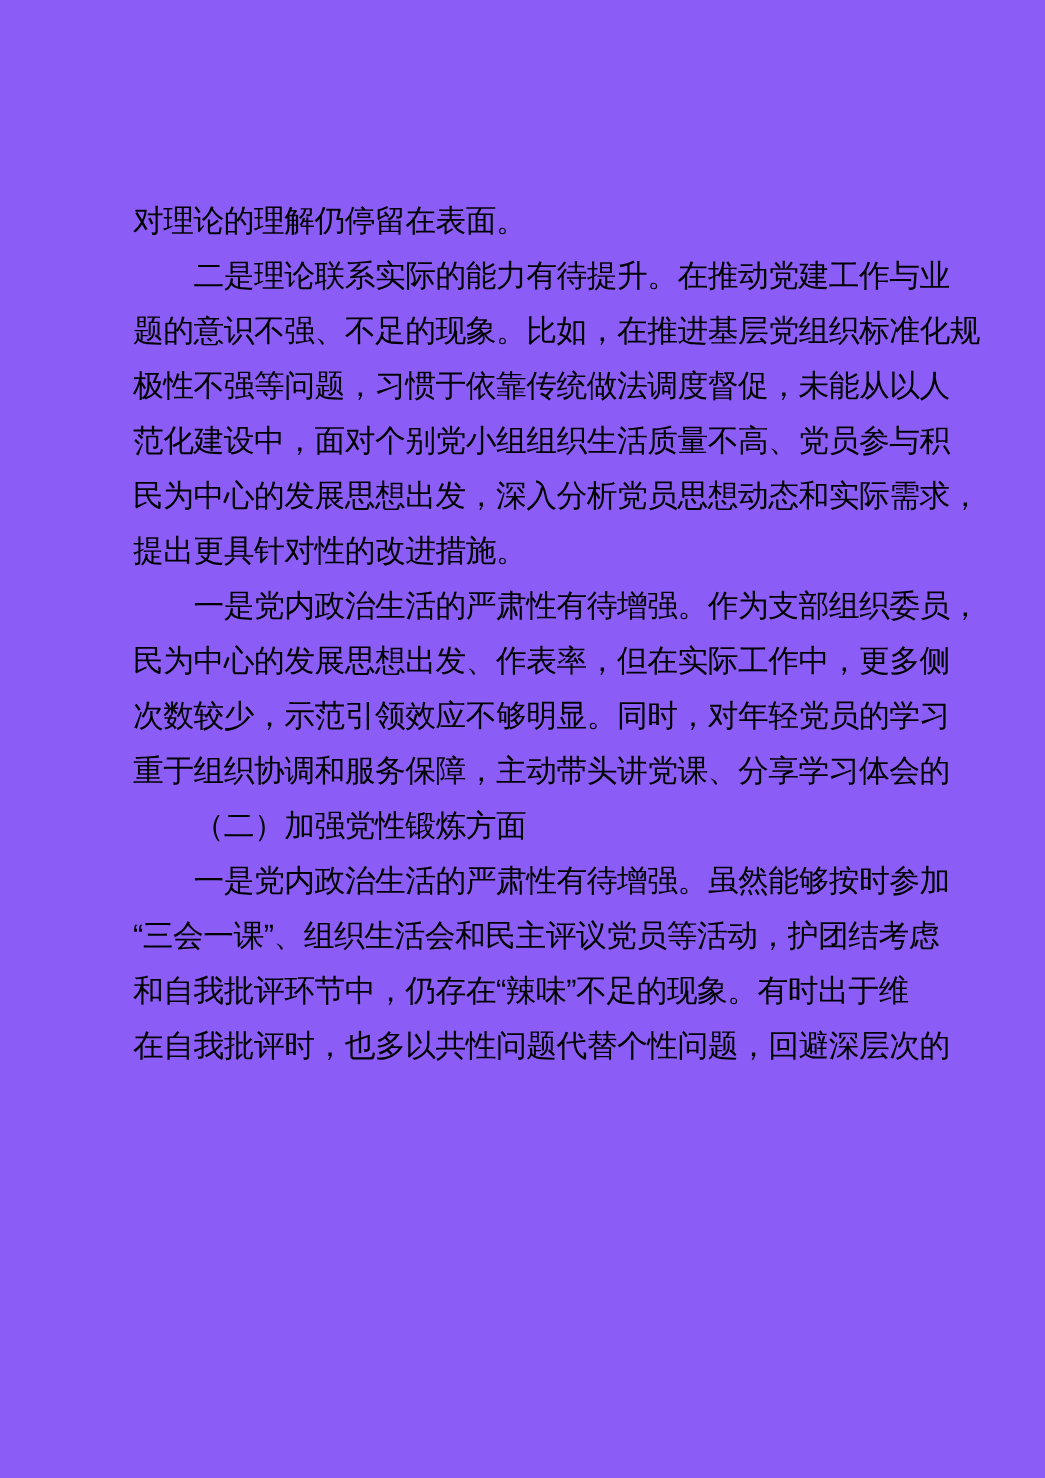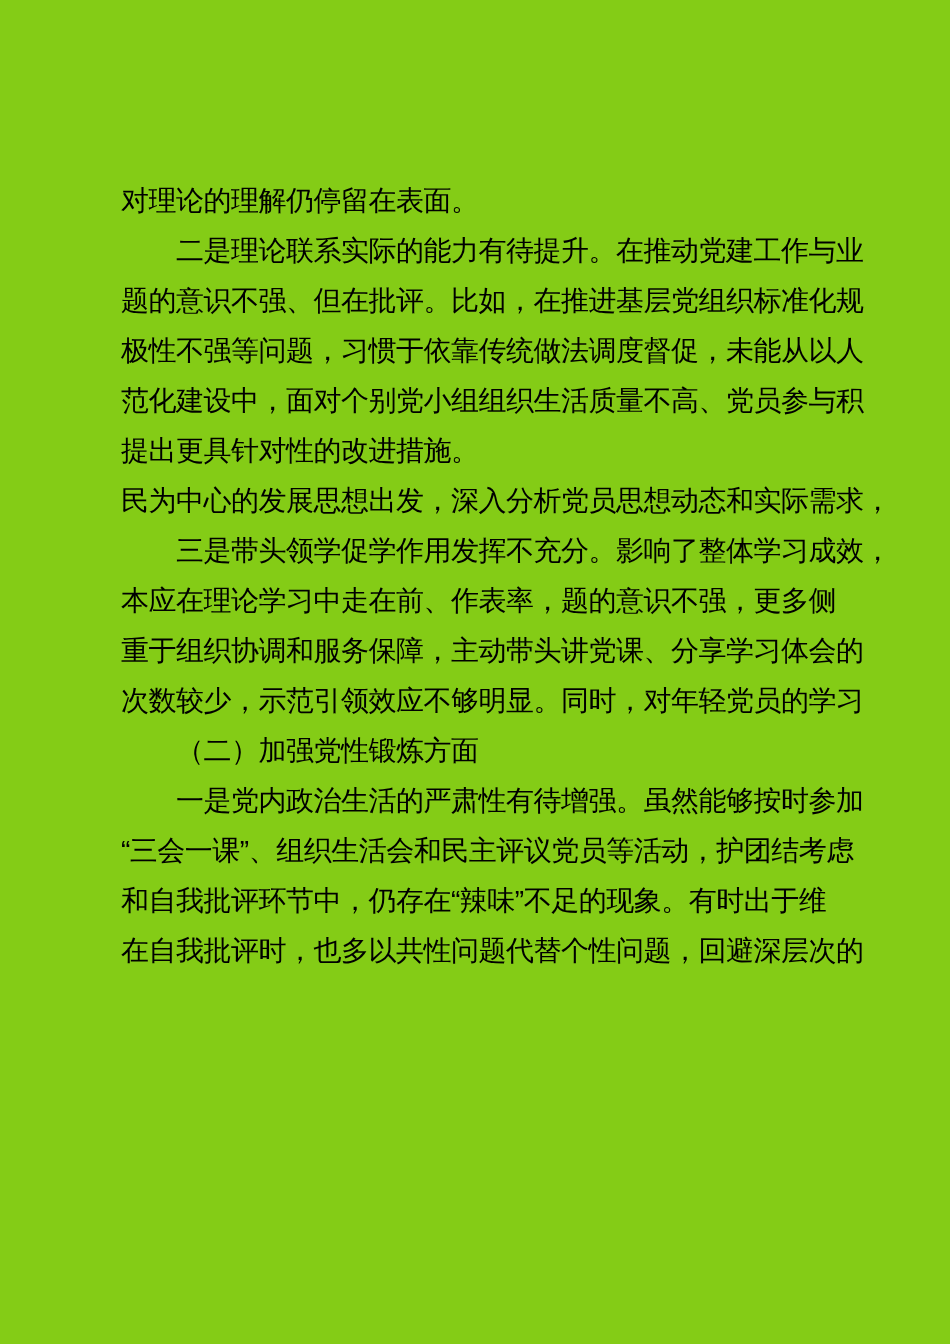--- a/index.html
+++ b/index.html
@@ -8,21 +8,21 @@
   }
   body {
     width: 950px;
     height: 1344px;
     background: #ffffff;
   }
   .page {
     position: relative;
     width: 950px;
     height: 1344px;
-    background: #84cc16;
+    background: #8b5cf6;
     overflow: hidden;
     font-family: "Liberation Sans", "DejaVu Sans", sans-serif;
   }
   .content {
     position: absolute;
     left: 121px;
     top: 176px;
     width: 742px;
   }
   .line {
@@ -34,28 +34,28 @@
     font-weight: 400;
   }
 </style>
 </head>
 <body>
 
 <div class="page">
   <div class="content">
     <div class="line">对理论的理解仍停留在表面。</div>
     <div class="line">　　二是理论联系实际的能力有待提升。在推动党建工作与业</div>
-    <div class="line">题的意识不强、但在批评。比如，在推进基层党组织标准化规</div>
+    <div class="line">题的意识不强、不足的现象。比如，在推进基层党组织标准化规</div>
     <div class="line">极性不强等问题，习惯于依靠传统做法调度督促，未能从以人</div>
     <div class="line">范化建设中，面对个别党小组组织生活质量不高、党员参与积</div>
+    <div class="line">民为中心的发展思想出发，深入分析党员思想动态和实际需求，</div>
     <div class="line">提出更具针对性的改进措施。</div>
-    <div class="line">民为中心的发展思想出发，深入分析党员思想动态和实际需求，</div>
-    <div class="line">　　三是带头领学促学作用发挥不充分。影响了整体学习成效，</div>
-    <div class="line">本应在理论学习中走在前、作表率，题的意识不强，更多侧</div>
+    <div class="line">　　一是党内政治生活的严肃性有待增强。作为支部组织委员，</div>
+    <div class="line">民为中心的发展思想出发、作表率，但在实际工作中，更多侧</div>
+    <div class="line">次数较少，示范引领效应不够明显。同时，对年轻党员的学习</div>
     <div class="line">重于组织协调和服务保障，主动带头讲党课、分享学习体会的</div>
-    <div class="line">次数较少，示范引领效应不够明显。同时，对年轻党员的学习</div>
     <div class="line">　　（二）加强党性锻炼方面</div>
     <div class="line">　　一是党内政治生活的严肃性有待增强。虽然能够按时参加</div>
     <div class="line">“三会一课”、组织生活会和民主评议党员等活动，护团结考虑</div>
     <div class="line">和自我批评环节中，仍存在“辣味”不足的现象。有时出于维</div>
     <div class="line">在自我批评时，也多以共性问题代替个性问题，回避深层次的</div>
   </div>
 </div>
 
 </body></html>

